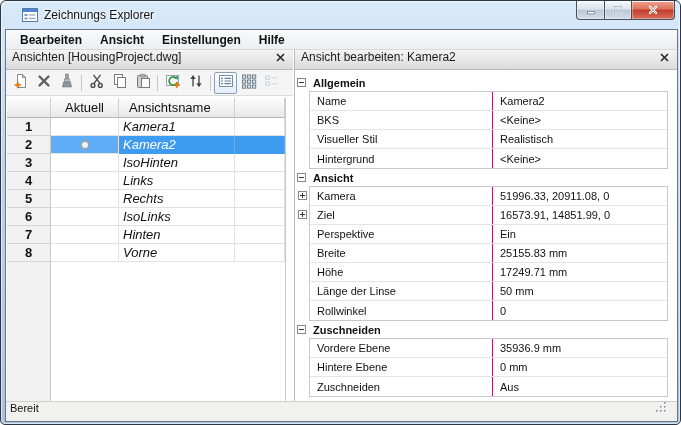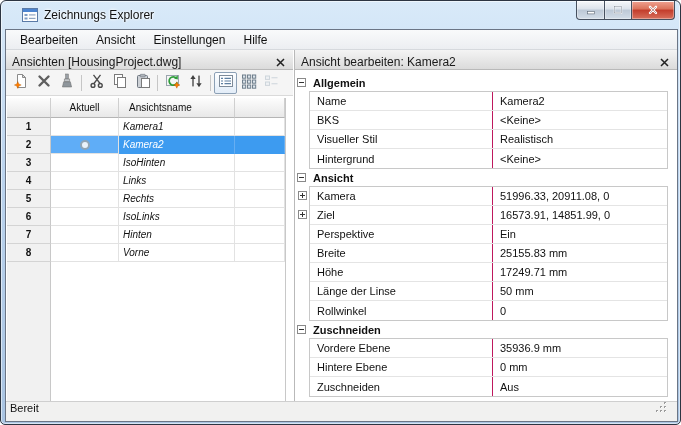--- a/index.html
+++ b/index.html
@@ -21,43 +21,43 @@
   .winbtn.min { width:29px; border-radius:0 0 0 4px; }
   .winbtn.max { width:27px; }
   .winbtn.close { width:43px; border-radius:0 0 4px 0;
             background:linear-gradient(#F0A493 0%, #DB7259 45%, #C23C2B 50%, #D8705C 100%); }
 
   
   .client { position:absolute; left:4px; top:28px; width:673px; height:393px; border:1px solid #6B7585; background:#fff;
             display:flex; flex-direction:column; }
   .menubar { height:20px; flex:0 0 auto; display:flex; align-items:center; padding-left:5px; font-size:12px; color:#111;
              background:linear-gradient(#F9FAFB,#ECEEF1); border-bottom:1px solid #D6D9DD; }
-  .menu-item { padding:0 9px; height:100%; display:flex; align-items:center; }
+  .menu-item { padding:0 9px; height:100%; display:flex; align-items:center;font-weight:bold; }
 
   .main { flex:1 1 auto; display:flex; min-height:0; }
   .left-panel  { width:287px; flex:0 0 auto; display:flex; flex-direction:column; background:#fff; min-height:0; }
   .splitter { width:2px; flex:0 0 auto; background:#fff; border-right:1px solid #B9B9B9; }
   .right-panel { flex:1 1 auto; display:flex; flex-direction:column; background:#fff; min-height:0; }
 
-  .panel-header { height:20px; flex:0 0 auto; display:flex; align-items:flex-end; padding:0 6px;
+  .panel-header { height:20px; flex:0 0 auto; display:flex; align-items:flex-start; padding:0 6px;
                   background:linear-gradient(#F4F4F4,#DBDBDB); border-bottom:1px solid #B9B9B9;
                   font-size:12px; color:#1A1A1A; }
   .panel-close { margin-left:auto; width:14px; height:14px; display:flex; align-items:center; justify-content:center; }
 
   
   .toolbar { height:26px; flex:0 0 auto; display:flex; align-items:center; padding-left:3px;
              background:#F5F5F5; border-bottom:1px solid #DADADA; overflow:hidden; }
   .tbi { width:23px; height:22px; display:flex; align-items:center; justify-content:center; border:1px solid transparent; border-radius:2px; }
   .tbi.selected { border:1px solid #8CA0B5; background:linear-gradient(#FDFEFF,#E3EDF8); }
   .tbi.disabled { opacity:.55; }
   .tb-sep { width:1px; height:16px; background:#C6C6C6; margin:0 3px; flex:0 0 auto; }
 
   
   .views-table { margin-top:2px; margin-left:1px; width:279px; flex:1 1 auto; display:flex; flex-direction:column;
-                 border-right:1px solid #C8C8C8; font-size:10px; min-height:0; }
+                 border-right:1px solid #C8C8C8; font-size:13px; min-height:0; }
   .trow, .thead-row { display:flex; flex:0 0 auto; }
   .c-num  { width:44px; flex:0 0 auto; }
   .c-akt  { width:68px; flex:0 0 auto; }
   .c-name { width:116px; flex:0 0 auto; }
   .c-last { flex:1 1 auto; }
   .thead-row { height:20px; }
   .thead-row > div { background:linear-gradient(#FDFDFD,#E8E8E8); border-right:1px solid #CFCFCF; border-bottom:1px solid #B5B5B5;
                      display:flex; align-items:center; color:#111; }
   .thead-row .c-akt { justify-content:center; }
   .thead-row .c-name { padding-left:10px; }

